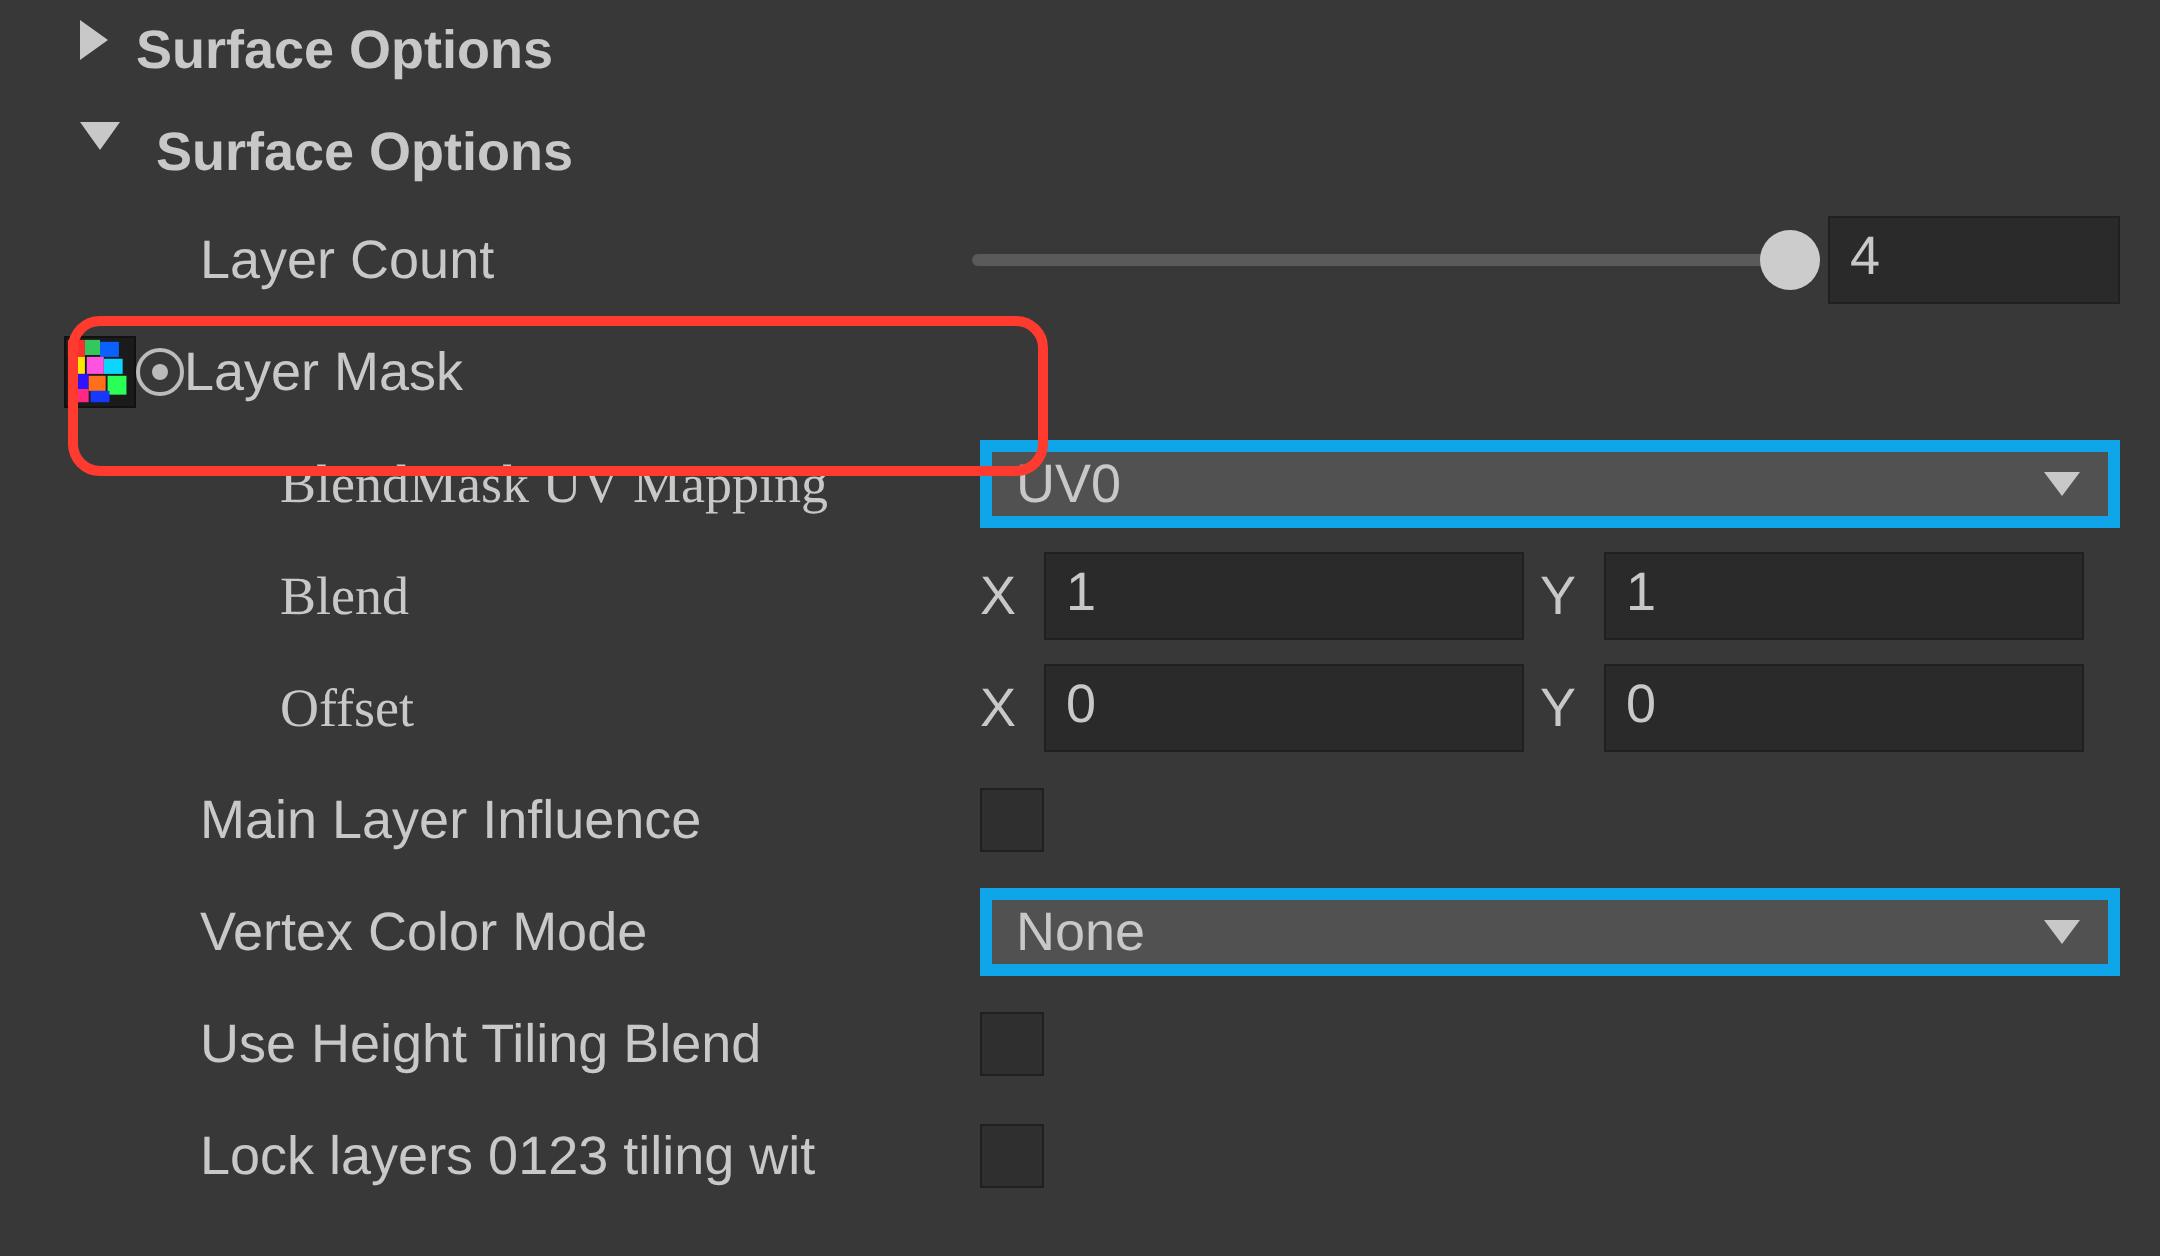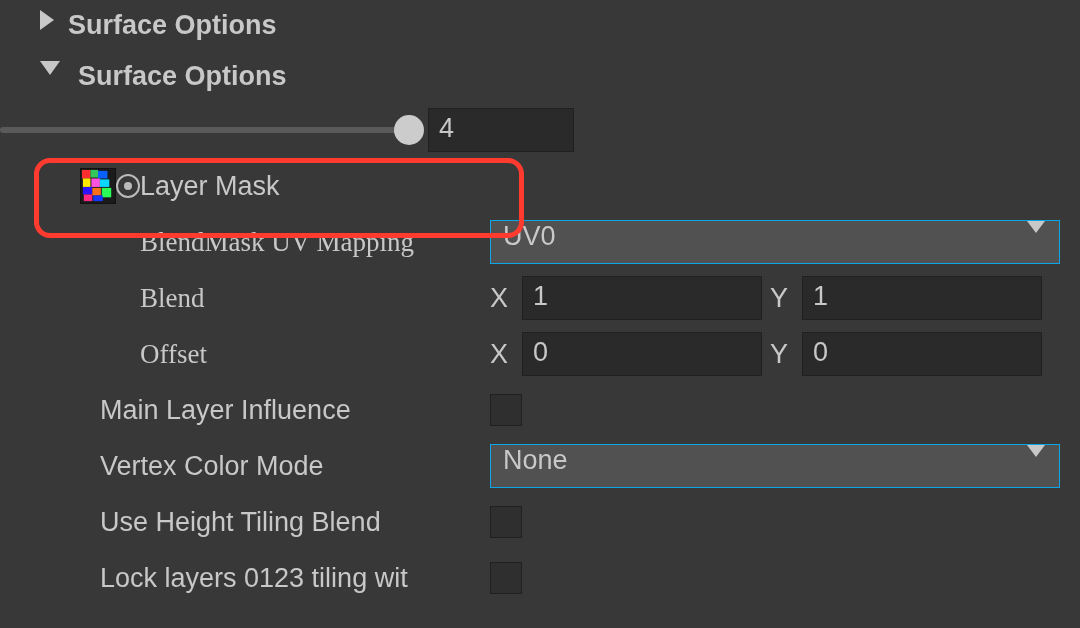--- a/index.html
+++ b/index.html
@@ -78,21 +78,21 @@
     border: 1px solid #202020;
     background: #2a2a2a;
     padding: 4px 10px;
     margin-left: 10px;
   }
 
   
   .tex-row .label-col {
     display: flex;
     align-items: center;
-    padding-left: 80px;
+    padding-left: 32px;
   }
   .tex-swatch {
     width: 36px; height: 36px;
     border: 1px solid #111;
   }
   .target-icon {
     width: 24px; height: 24px;
     border: 2px solid #bbb;
     border-radius: 50%;
     position: relative;
@@ -106,22 +106,23 @@
     width: 8px; height: 8px;
     background: #bbb;
     border-radius: 50%;
   }
 
   
   .dropdown {
     flex: 1;
     height: 44px;
     background: #515151;
-    border: 1px solid #0ea5e9;
-    display: flex;
+    border: 6px solid #0ea5e9;
+    display: flex;
+    align-items: center;
     padding: 0 12px;
     position: relative;
   }
   .dropdown .dd-arrow {
     position: absolute;
     right: 14px;
     width: 0; height: 0;
     border-left: 9px solid transparent;
     border-right: 9px solid transparent;
     border-top: 12px solid #c8c8c8;
@@ -168,20 +169,21 @@
 </div>
 
 <div class="section-header">
   <span class="foldout down"></span>
   <span>Surface Options</span>
 </div>
 
 <div class="section-body">
 
   <div class="row">
+    <div class="label-col">Layer Count</div>
     <div class="control-col">
       <div class="slider">
         <div class="thumb"></div>
       </div>
       <div class="slider-value">4</div>
     </div>
   </div>
 
   <div class="row tex-row">
     <div class="label-col">

